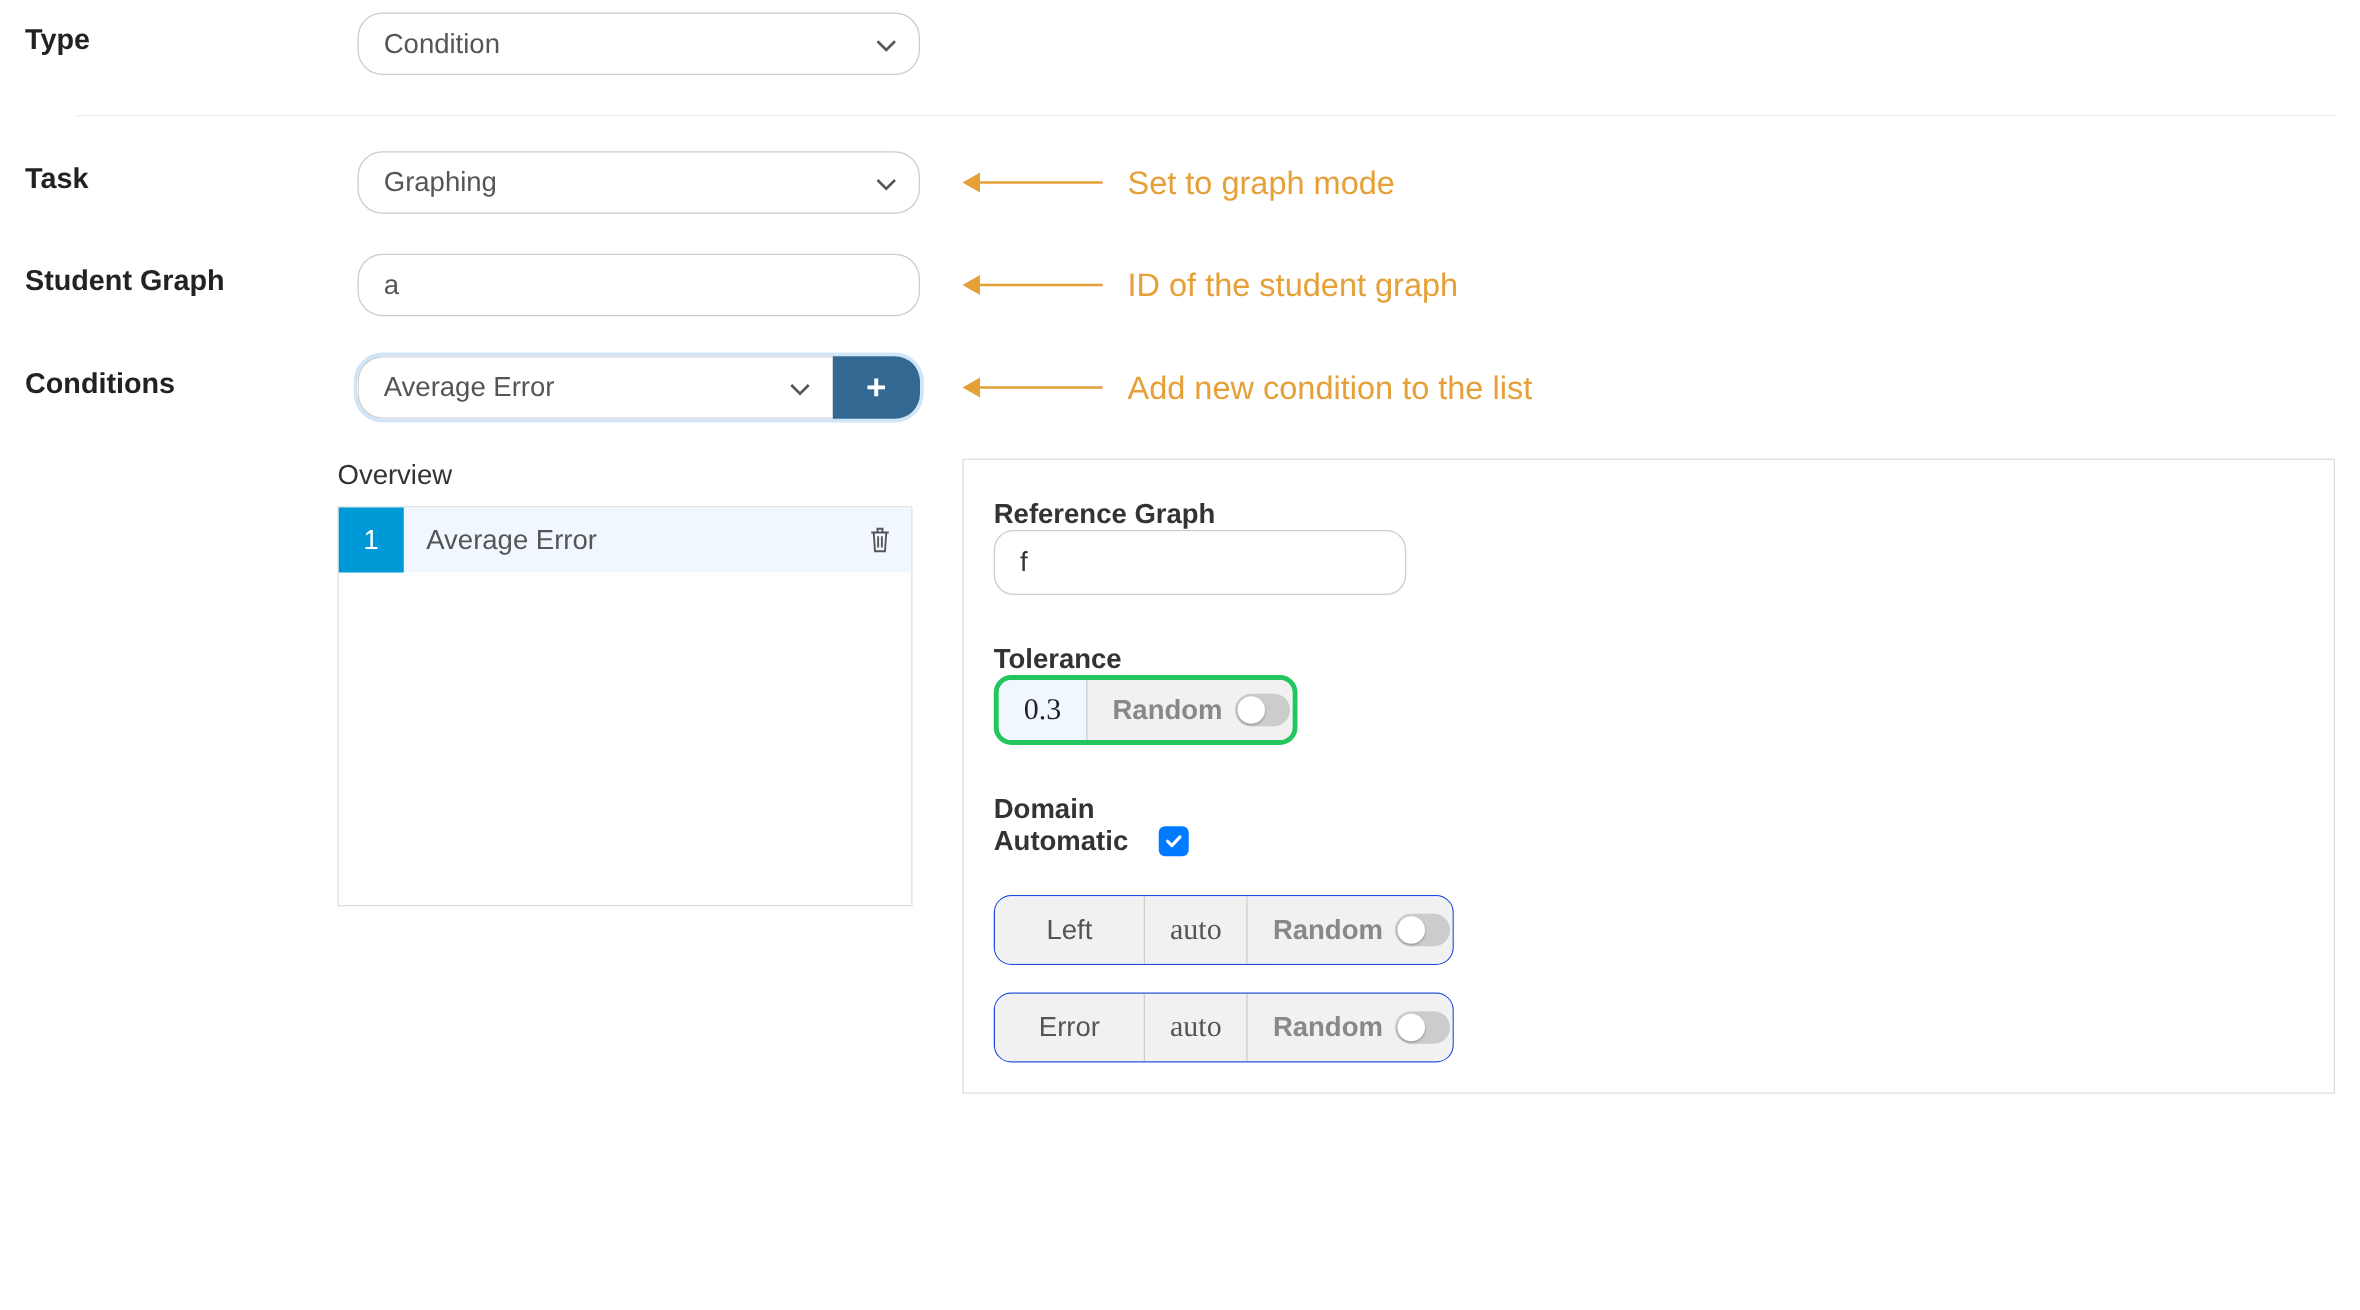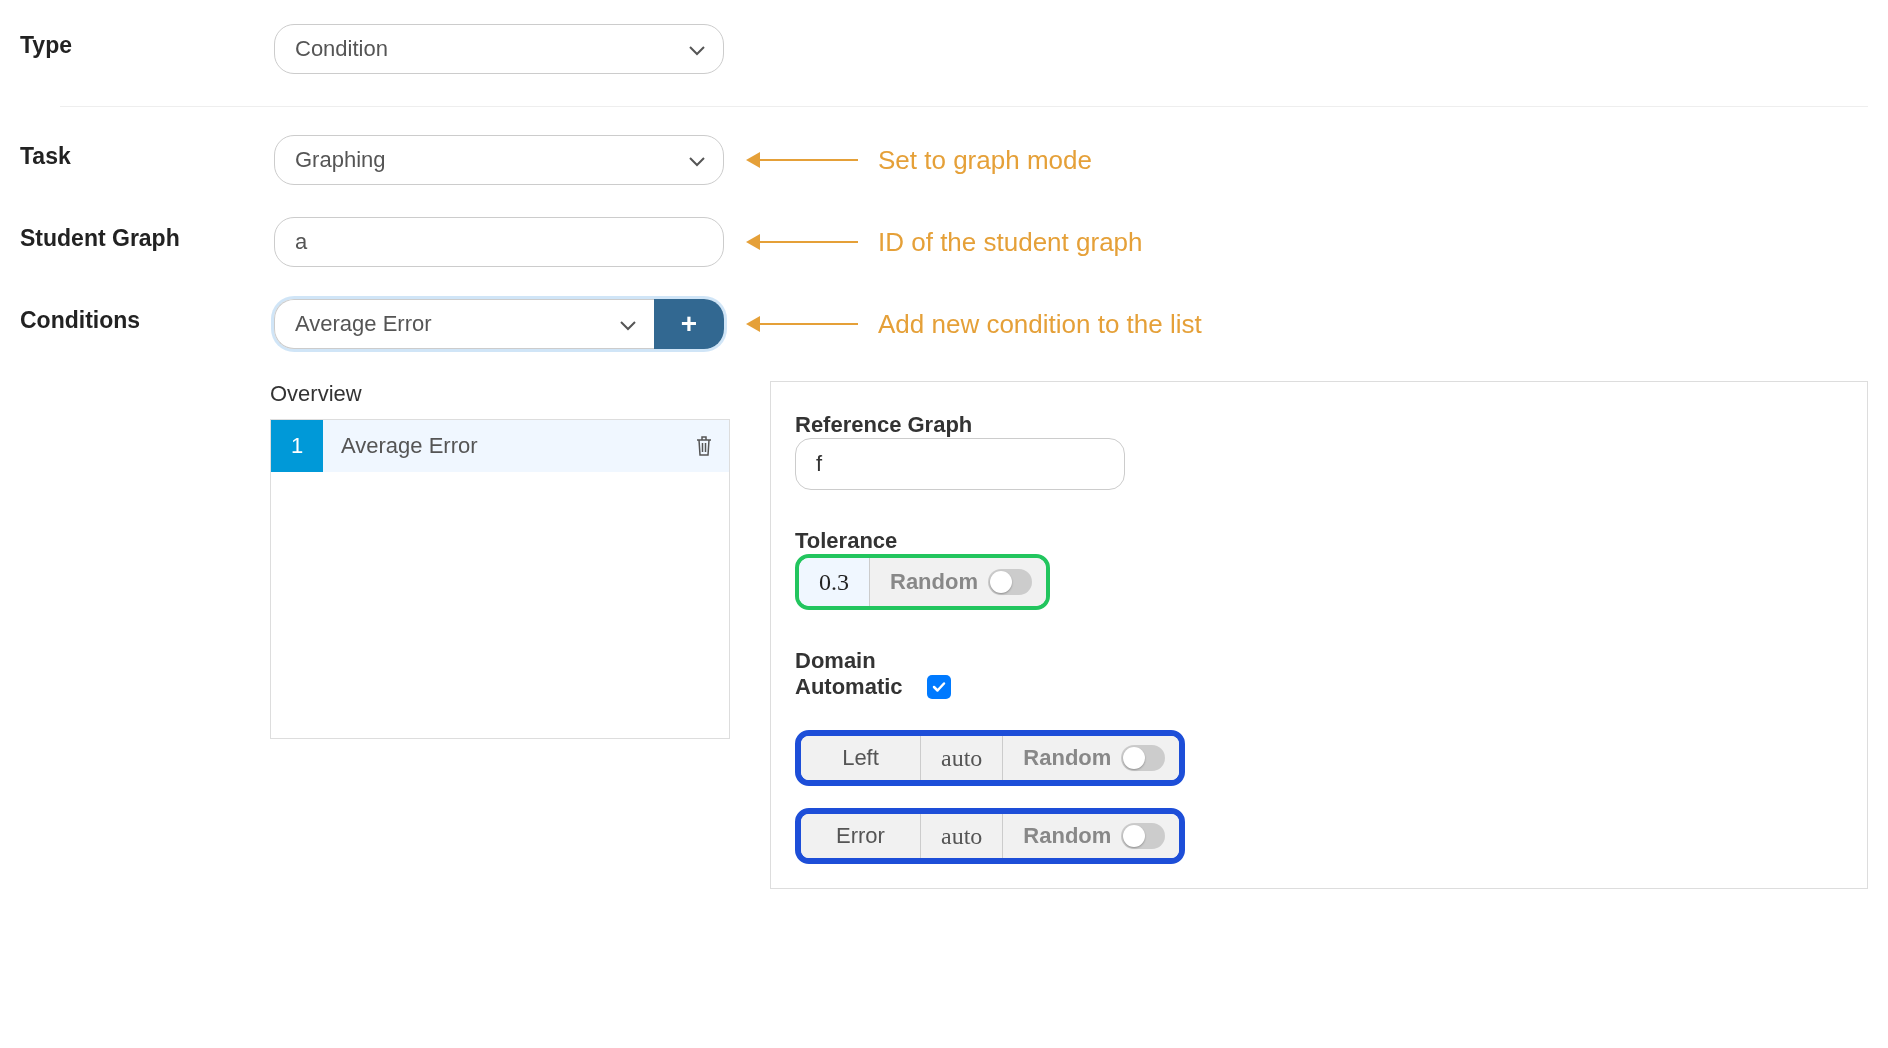--- a/index.html
+++ b/index.html
@@ -9,23 +9,22 @@
   }
   body {
     font-family: -apple-system, BlinkMacSystemFont, "Segoe UI", Helvetica, Arial, sans-serif;
     background: #fff;
     color: #333;
     padding: 10px 20px;
   }
   .form-row {
     display: flex;
     align-items: center;
-    gap: 4px;
+    gap: 16px;
     margin-bottom: 32px;
-    margin-top: 14px;
   }
   .label-col {
     width: 250px;
     flex-shrink: 0;
     font-weight: 700;
     font-size: 23px;
     color: #222;
     padding-top: 8px;
     align-self: flex-start;
   }
@@ -230,21 +229,21 @@
     color: #222;
     padding: 0 20px;
     display: flex;
     align-items: center;
   }
   .random-seg {
     background: #f1f1f1;
     color: #888;
     font-weight: 700;
     font-size: 22px;
-    padding: 0 14px 0 20px;
+    padding: 0 2px 0 20px;
     display: flex;
     align-items: center;
     gap: 10px;
     border-left: 1px solid #ccc;
   }
   .toggle {
     width: 44px;
     height: 26px;
     border-radius: 14px;
     background: #ccc;
@@ -281,21 +280,21 @@
     background: #007aff;
     display: flex;
     align-items: center;
     justify-content: center;
     cursor: pointer;
   }
   .checkbox-checked svg { display:block; }
 
   .domain-group {
     display: flex;
-    border: 6px solid #1d4ed8;
+    border: 1px solid #1d4ed8;
     border-radius: 14px;
     overflow: hidden;
     height: 56px;
     margin-bottom: 22px;
   }
   .seg-label {
     width: 120px;
     background: #f1f1f1;
     display: flex;
     align-items: center;

